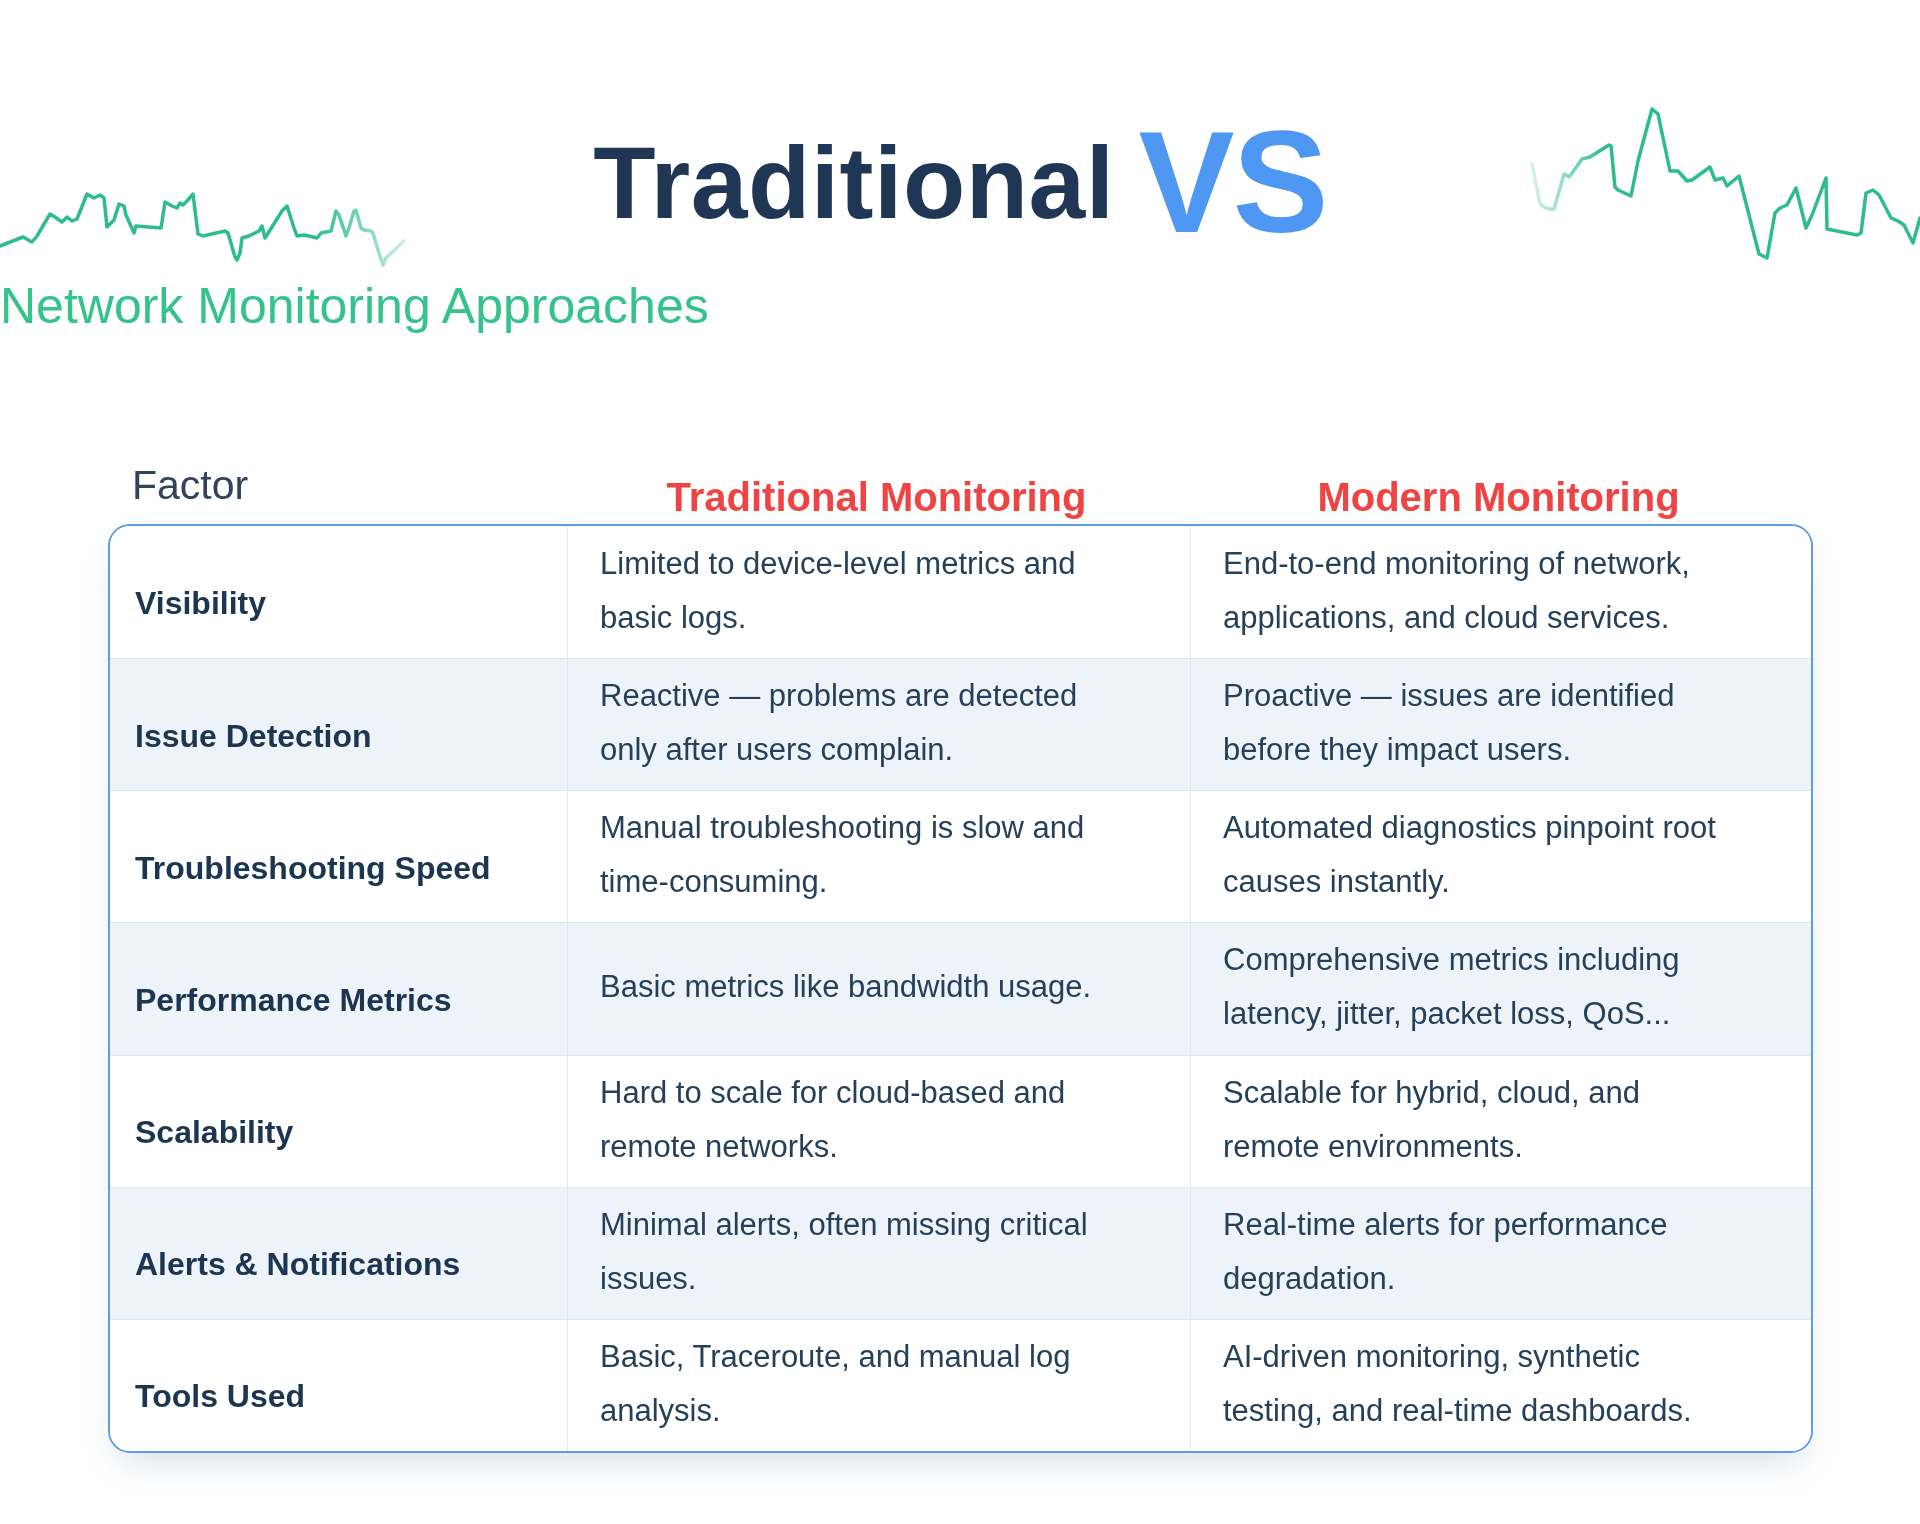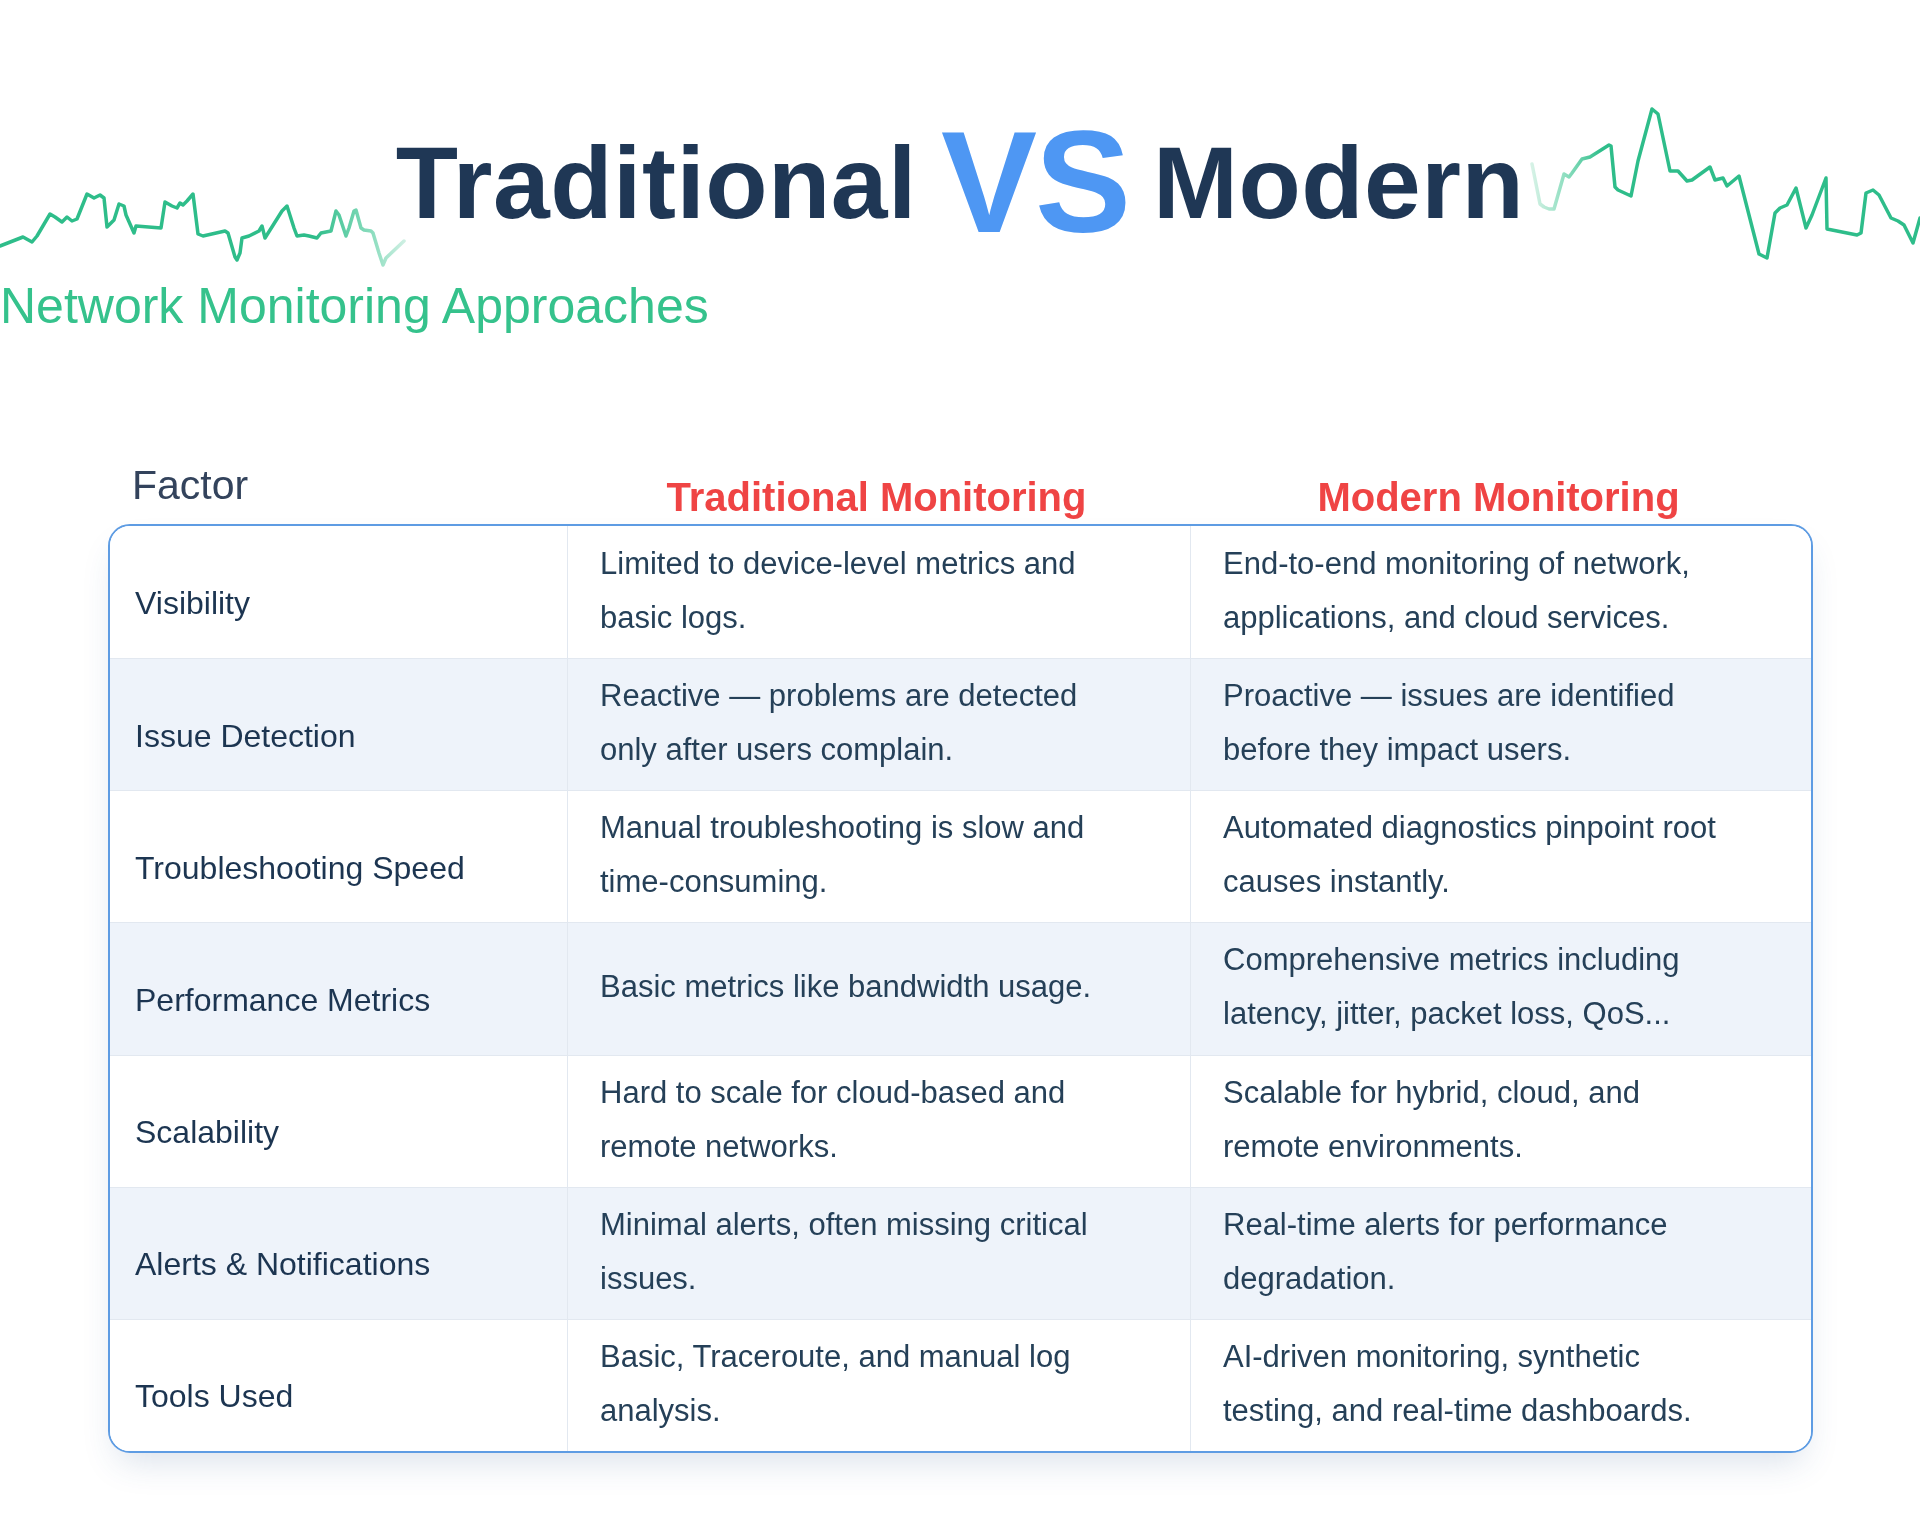--- a/index.html
+++ b/index.html
@@ -110,21 +110,21 @@
   .cell {
     display: flex;
     align-items: center;
     box-sizing: border-box;
   }
   .cell.body { border-left: 1px solid #E2E8F0; }
   .cell.factor {
     padding-left: 25px;
     padding-right: 12px;
     font-size: 32px;
-    font-weight: 400;
+    font-weight: 700;
     color: #1C3551;
     margin-top: 23px;
   }
   .cell.body {
     padding: 10px 91px 13px 32px;
     font-size: 31px;
     font-weight: 400;
     color: #254058;
     line-height: 54px;
   }
@@ -149,21 +149,20 @@
         <stop offset="1" stop-color="#2EBD8A"></stop>
       </linearGradient>
     </defs>
     <polyline class="spark" stroke="url(#gradLeft)" points="0,246 23,237 32,242 37,236 50,214 55,217 62,222 67,217 72,221 77,219 87,194 94,198 100,195 104,198 107,227 114,220 119,204 124,206 126,215 134,233 136,226 161,228 165,202 172,206 177,208 180,203 183,205 187,201 193,194 198,234 203,236 225,231 228,233 235,257 237,260 240,253 242,238 249,236 259,231 262,226 265,238 282,211 287,206 294,228 297,236 304,235 309,236 317,238 321,233 331,231 336,211 339,215 346,236 349,228 354,211 356,210 361,228 364,230 371,231 373,233 379,253 383,265 386,258 404,241"></polyline>
     <polyline class="spark" stroke="url(#gradRight)" points="1532,164 1540,204 1544,207 1549,209 1554,209 1564,174 1569,177 1572,173 1582,159 1590,157 1609,145 1611,146 1615,187 1618,190 1631,196 1638,161 1652,109 1658,114 1670,171 1678,171 1687,181 1692,180 1710,167 1715,180 1723,178 1727,186 1739,176 1759,254 1767,258 1775,213 1780,208 1787,205 1796,188 1806,228 1812,215 1826,178 1827,229 1842,232 1857,235 1861,233 1866,193 1873,190 1879,195 1891,218 1898,221 1904,225 1913,243 1920,218"></polyline>
   </svg>
 
   <div class="title-row">
     <span class="t-word">Traditional</span>
     <span class="t-vs">VS</span>
-    <span class="t-word">Modern</span>
   </div>
 
   <div class="subtitle">Network Monitoring Approaches</div>
 
   <div class="col-headers">
     <div class="h-factor">Factor</div>
     <div class="h-col h-trad">Traditional Monitoring</div>
     <div class="h-col h-mod">Modern Monitoring</div>
   </div>
 

